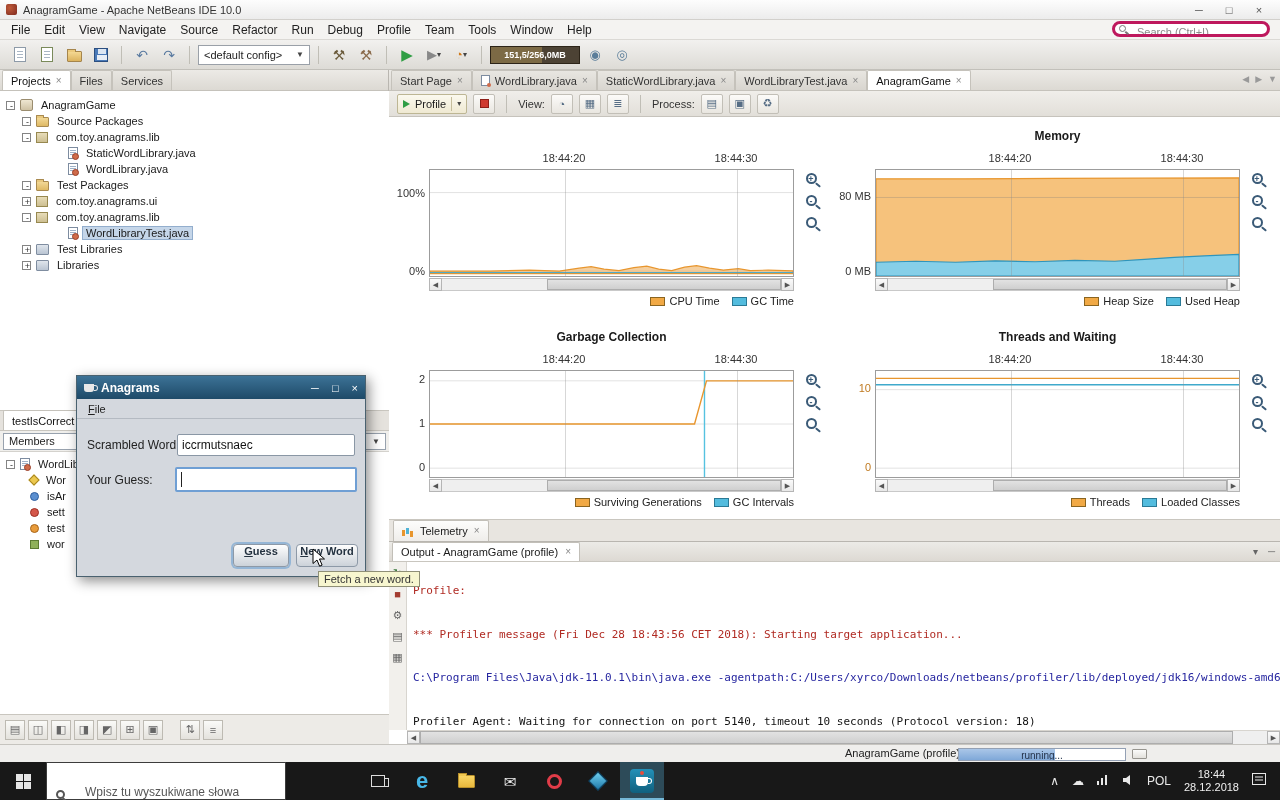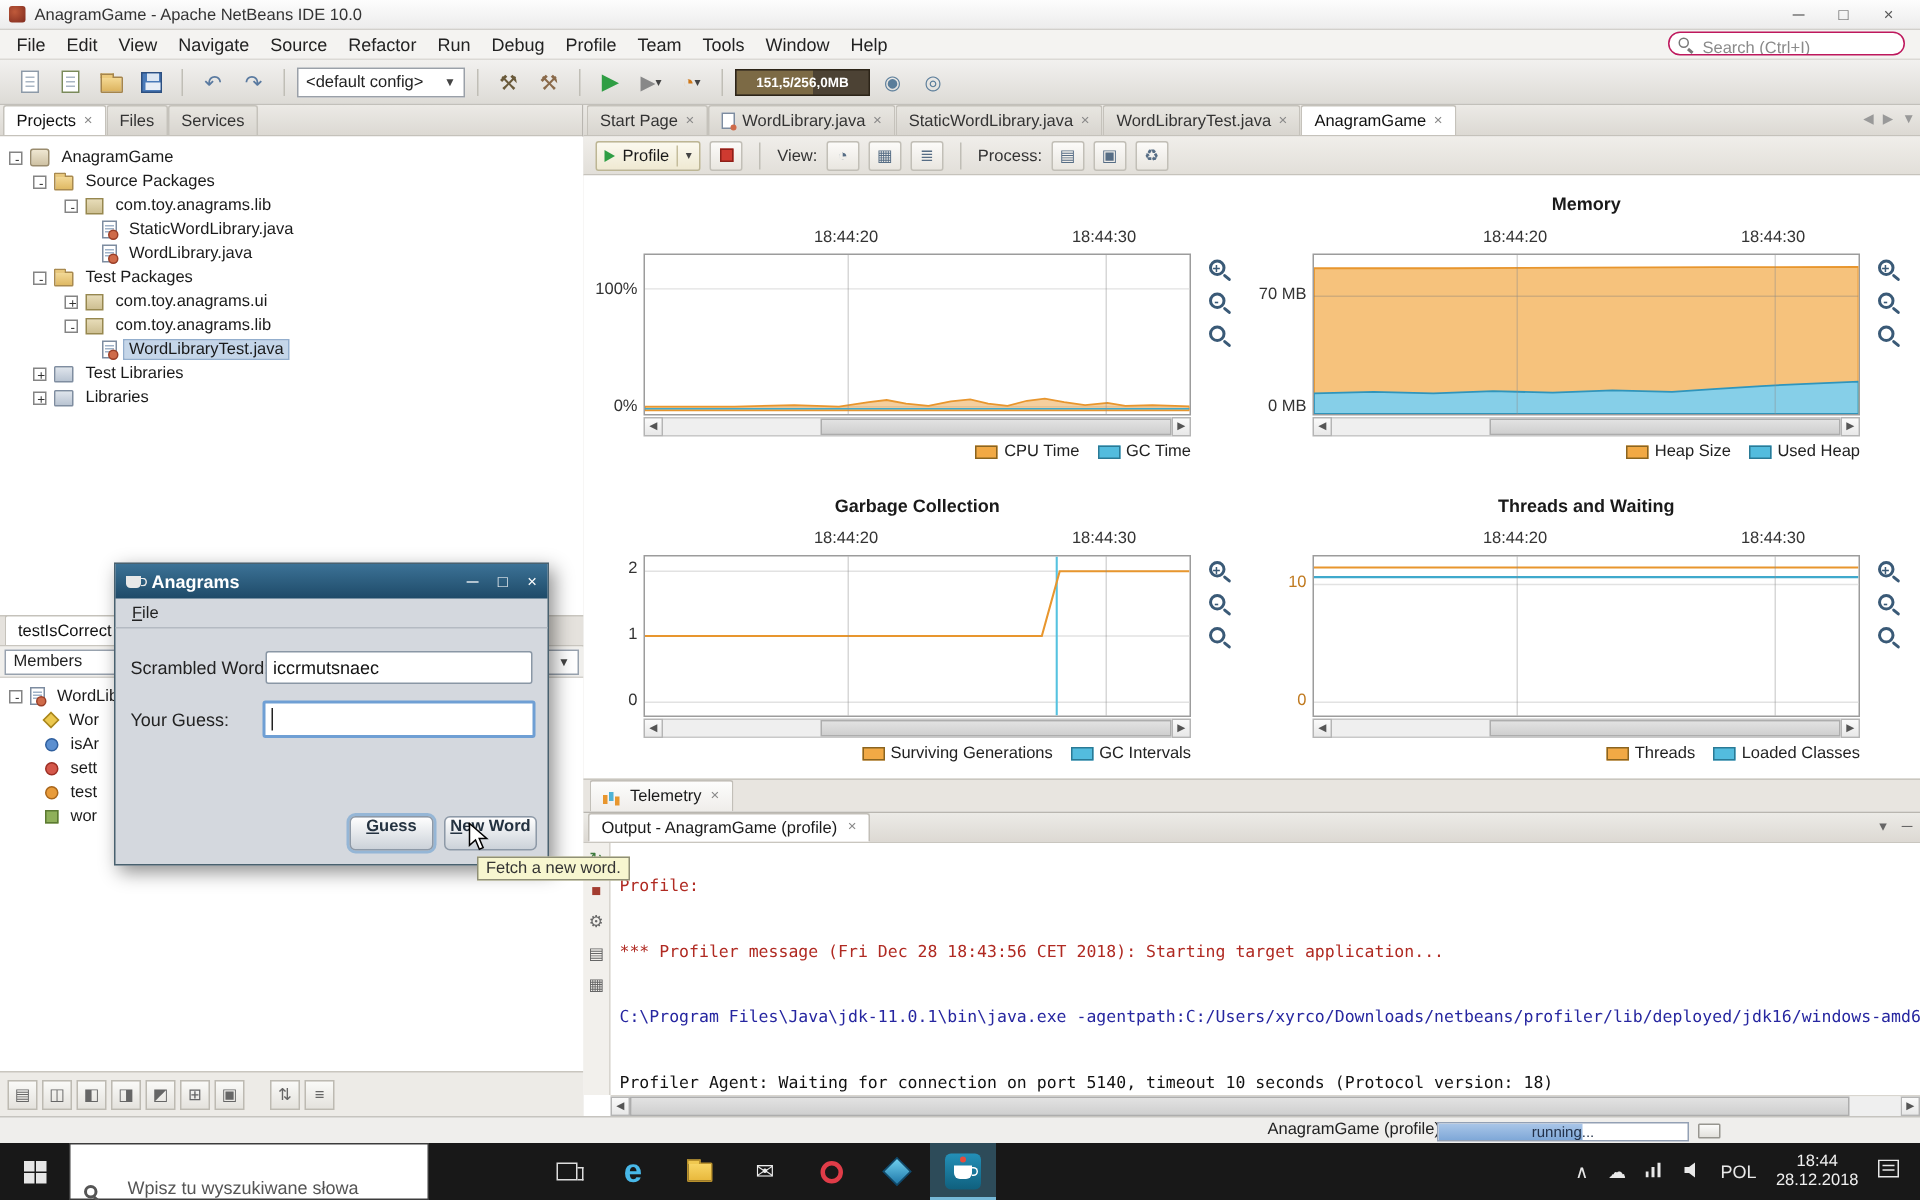--- a/index.html
+++ b/index.html
@@ -12,21 +12,21 @@
 #titlebar{left:0;top:0;width:1280px;height:20px;background:linear-gradient(#fdfdfd,#ececec);border-bottom:1px solid #d2d0cc;display:flex;align-items:center;padding:0 6px}
 #nb-logo{width:11px;height:11px;border-radius:2px;background:radial-gradient(circle at 35% 35%,#c05a3a,#7e2a1e);margin-right:6px;flex:none}
 #win-title{font-size:11px;color:#333;white-space:nowrap}
 .winbtns{margin-left:auto;display:flex;gap:16px;padding-right:8px}
 .winbtn{font-size:11px;color:#555;width:14px;text-align:center;line-height:16px}
 
 
 #menubar{left:0;top:20px;width:1280px;height:20px;background:#f4f3f1;border-bottom:1px solid #dbd9d5;display:flex;align-items:center;padding-left:4px}
 .menu-item{font-size:12px;color:#222;padding:2px 7px;white-space:nowrap}
 #ide-search-wrap{margin-left:auto;margin-right:10px;position:relative;width:158px}
-#ide-search{width:158px;height:16px;border:1px solid #be185d;border-radius:9px;padding:6px 6px 0 22px;font-size:11px;background:#fff;color:#333}
+#ide-search{width:158px;height:16px;border:3px solid #be185d;border-radius:9px;padding:6px 6px 0 22px;font-size:11px;background:#fff;color:#333}
 #ide-search::placeholder{color:#8a8a8a}
 .mini-mag{position:absolute;left:7px;top:4px;width:7px;height:7px;border:1.5px solid #777;border-radius:50%}
 .mini-mag::after{content:"";position:absolute;right:-4px;bottom:-3px;width:4px;height:1.5px;background:#777;transform:rotate(40deg)}
 
 
 #toolbar{left:0;top:40px;width:1280px;height:30px;background:linear-gradient(#f2f1ef,#dddbd6);border-bottom:1px solid #c2c0ba;display:flex;align-items:center;gap:3px;padding:0 8px}
 .tbtn{width:24px;height:24px;display:flex;align-items:center;justify-content:center;flex:none}
 .tsep{width:1px;height:18px;background:#c0beb6;margin:0 5px;flex:none}
 .g{line-height:1}
 .ti-page{width:12px;height:15px;background:#fff;border:1px solid #8d9aa8;position:relative}
@@ -43,21 +43,21 @@
 #mem span{position:relative;color:#fff;font-size:9px;font-weight:bold;white-space:nowrap}
 
 
 #left{left:0;top:70px;width:389px;height:674px;background:#fff;border-right:1px solid #b9b6b0}
 .tabbar{height:21px;background:linear-gradient(#eceae6,#dcd9d3);border-bottom:1px solid #c5c2bb;display:flex;align-items:flex-end;padding-left:2px}
 .ptab{height:20px;padding:0 8px;font-size:11px;color:#333;border:1px solid #c5c2bb;border-bottom:none;background:linear-gradient(#e8e6e1,#d8d5cf);display:flex;align-items:center;gap:5px;border-radius:2px 2px 0 0;white-space:nowrap}
 .ptab.active{background:#fff;color:#111}
 .tab-close{font-size:10px;color:#888;line-height:1}
 #ptree{position:absolute;left:0;top:21px;width:389px;height:319px;background:#fff;overflow:hidden;padding-top:6px}
 .trow{display:flex;align-items:center;height:16px;font-size:11px;white-space:nowrap;color:#1a1a1a}
-.l0{padding-left:6px}.l1{padding-left:22px}.l2{padding-left:43px}.l3{padding-left:54px}
+.l0{padding-left:6px}.l1{padding-left:22px}.l2{padding-left:22px}.l3{padding-left:54px}
 .ml0{padding-left:6px}.ml1{padding-left:30px}
 .exp{width:9px;height:9px;border:1px solid #848484;background:#fff;margin-right:5px;position:relative;flex:none}
 .exp::before{position:absolute;left:0;top:-1px;width:9px;text-align:center;font-size:9px;line-height:10px;color:#333}
 .exp.open::before{content:"-"}
 .exp.closed::before{content:"+"}
 .exp.leaf{visibility:hidden}
 .ticon{margin-right:5px;flex:none;display:inline-block}
 .tlabel{padding:0 3px}
 .trow.selected .tlabel{background:#c5d6e9;outline:1px solid #93aecd}
 .icon-project{width:13px;height:12px;background:linear-gradient(#efe7d2,#cfc2a4);border:1px solid #9a8c6e;border-radius:2px}
@@ -520,21 +520,21 @@
         <span>CPU Time</span>
       <span class="sw b"></span>
         <span>GC Time</span>
     </div>
   </div>
 
   <div class="chart" style="left:446px;top:0">
     <div class="c-title">Memory</div>
     <div class="c-time t1">18:44:20</div>
     <div class="c-time t2">18:44:30</div>
-    <div class="c-ylab" style="top:73px">70 MB</div>
+    <div class="c-ylab" style="top:73px">80 MB</div>
     <div class="c-ylab" style="top:148px">0 MB</div>
     <div class="c-plot">
       <svg viewBox="0 0 365 108" preserveAspectRatio="none">
         <path d="M0,9 L90,9 L180,8.6 L270,8.3 L365,8 L365,108 L0,108 Z" fill="#F6C27C" stroke="#E8962E" stroke-width="1.2"></path>
         <path d="M0,94 L40,93 L80,94 L120,92.5 L160,93.5 L200,92 L240,93 L270,91 L300,89 L330,87.5 L365,86 L365,108 L0,108 Z" fill="#86CFE8" stroke="#2F95BC" stroke-width="1.2"></path>
         <line x1="0" y1="28" x2="365" y2="28" stroke="rgba(120,120,120,0.3)"></line>
       </svg>
       <span class="gv" style="left:135px"></span>
         <span class="gv" style="left:307px"></span>
     </div>

